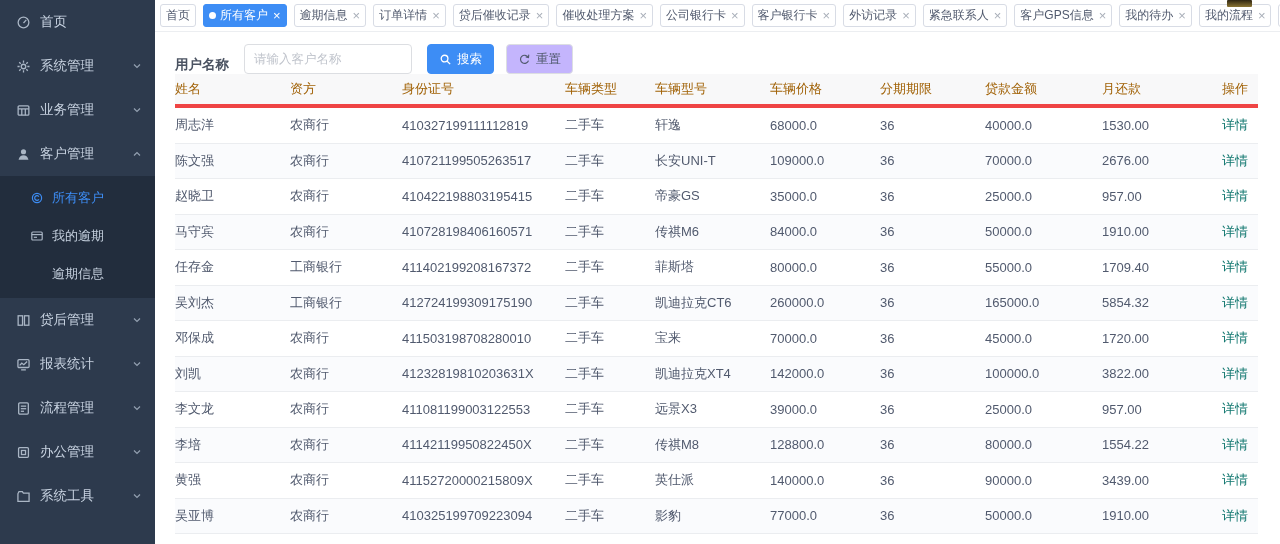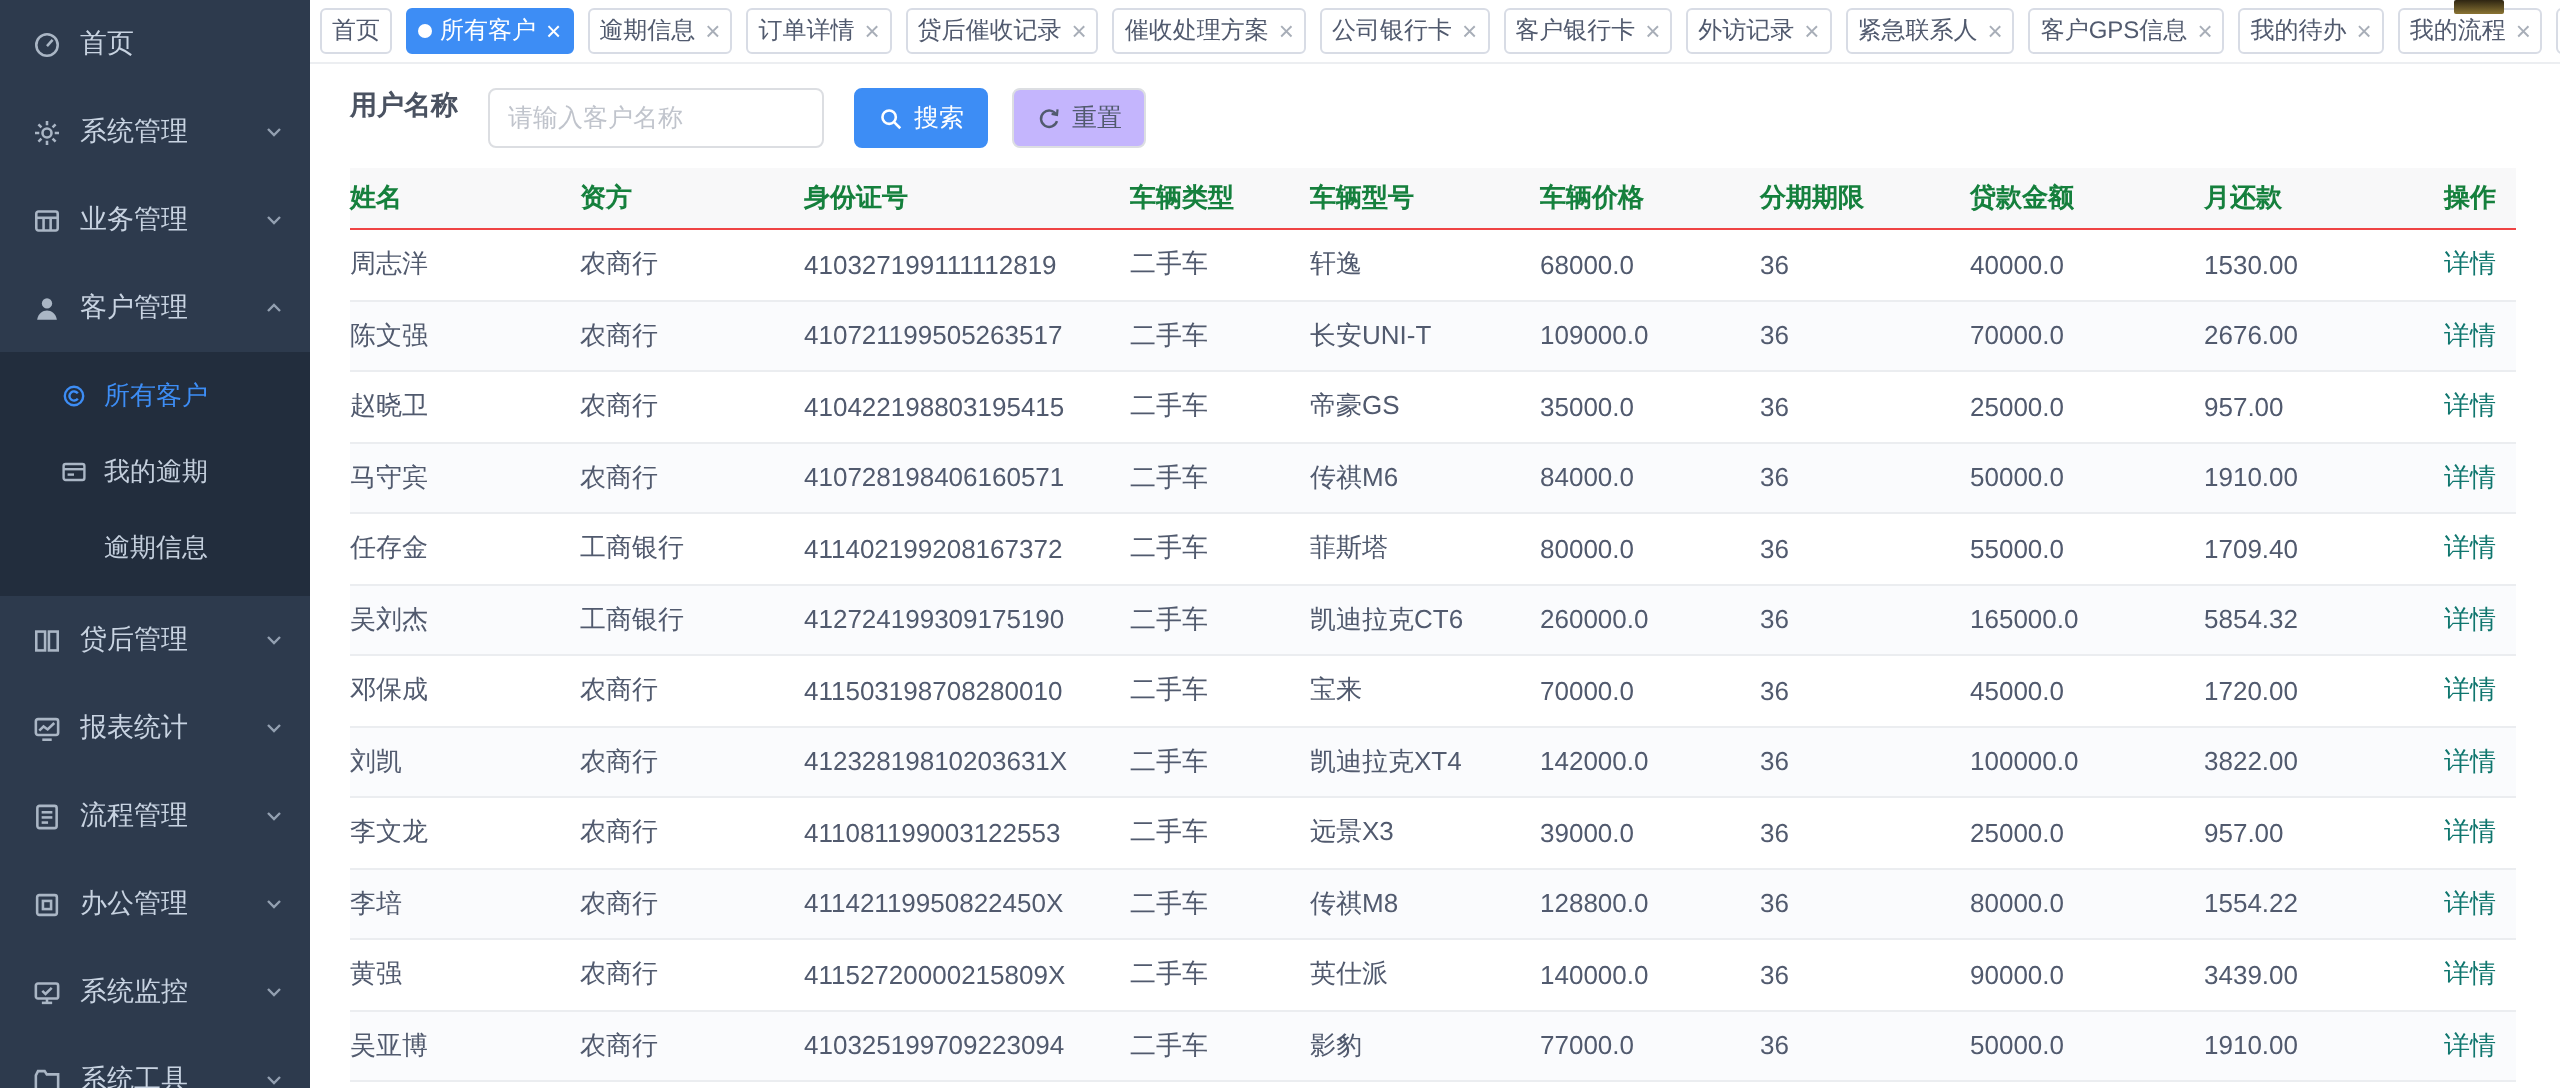--- a/index.html
+++ b/index.html
@@ -30,33 +30,33 @@
     padding:0 5px;border:1px solid #d8dce5;border-radius:3px;background:#fff;
     color:#515a6e;font-size:12px;cursor:pointer;box-sizing:border-box}
   .tab.active{background:#3d8df5;border-color:#3d8df5;color:#fff}
   .dot{width:7px;height:7px;border-radius:50%;background:#fff;flex:0 0 auto}
   .close{font-size:13px;line-height:1;color:#a8aeb8;margin-left:1px}
   .tab.active .close{color:#fff}
   .avatar-fragment{position:absolute;top:0;right:28px;width:25px;height:7px;
     background:linear-gradient(#2e2512,#8a7433);border-radius:1px;z-index:5}
   
   .content{flex:1;padding:12px 22px 0 20px;overflow:hidden}
-  .filter{display:flex;align-items:flex-start;height:30px;margin-bottom:10px}
+  .filter{display:flex;align-items:flex-end;height:30px;margin-bottom:0}
   .filter-label{font-weight:700;color:#4a5261;font-size:13.5px;margin-right:15px}
   .filter-input{width:168px;height:30px;box-sizing:border-box;border:1px solid #dcdee2;
     border-radius:4px;padding:0 9px;font-size:12.5px;color:#515a6e;outline:none;font-family:inherit}
   .filter-input::placeholder{color:#c0c4cc}
   .btn{height:30px;box-sizing:border-box;display:inline-flex;align-items:center;gap:5px;
     border-radius:4px;font-size:12.5px;cursor:pointer;font-family:inherit}
   .btn-search{margin-left:15px;padding:0 11px;background:#3d8df5;border:1px solid #3d8df5;color:#fff}
   .btn-reset{margin-left:12px;padding:0 11px;background:#c4b5fd;border:1px solid #dcdee2;color:#515a6e}
   
   table{width:100%;border-collapse:collapse;table-layout:fixed;font-size:13px;color:#515a6e}
-  thead th{background:#f8f8f9;height:30px;font-weight:700;text-align:left;padding:0;
-    color:#15803d;border-bottom:1px solid #ef4444;white-space:nowrap}
+  thead th{background:#f8f8f9;height:30px;font-weight:400;text-align:left;padding:0;
+    color:#a16207;border-bottom:4px solid #ef4444;white-space:nowrap}
   tbody td{height:34.5px;padding:0;border-bottom:1px solid #ebedf0;white-space:nowrap;overflow:hidden}
   tbody tr:nth-child(even){background:#fafbfd}
   th:last-child,td:last-child{}
   .detail-link{color:#0f766e;cursor:pointer}
 </style>
 </head>
 <body>
 
 <aside class="sidebar">
   <nav>
@@ -193,36 +193,20 @@
         <span class="s-label">办公管理</span>
         <span class="chev ">
           <svg width="10" height="10" viewBox="0 0 10 10">
             <polyline points="2,3.5 5,6.5 8,3.5" fill="none" stroke="currentColor" stroke-width="1.2"></polyline>
           </svg>
         </span>
       </div>
       <div class="side-item">
         <span class="s-icon">
           <svg width="15" height="15" viewBox="0 0 14 14">
-            <rect x="1.8" y="2.6" width="10.4" height="7" rx="1" fill="none" stroke="currentColor" stroke-width="1.2"></rect>
-            <polyline points="4.8,6 6.3,7.4 9.2,4.6" fill="none" stroke="currentColor" stroke-width="1.2"></polyline>
-            <line x1="7" y1="9.6" x2="7" y2="11.6" fill="none" stroke="currentColor" stroke-width="1.2"></line>
-            <line x1="4.6" y1="11.6" x2="9.4" y2="11.6" fill="none" stroke="currentColor" stroke-width="1.2"></line>
-          </svg>
-        </span>
-        <span class="s-label">系统监控</span>
-        <span class="chev ">
-          <svg width="10" height="10" viewBox="0 0 10 10">
-            <polyline points="2,3.5 5,6.5 8,3.5" fill="none" stroke="currentColor" stroke-width="1.2"></polyline>
-          </svg>
-        </span>
-      </div>
-      <div class="side-item">
-        <span class="s-icon">
-          <svg width="15" height="15" viewBox="0 0 14 14">
             <path d="M1.8 4.4l1-2h3.1l1 1.5h5.3v7.7H1.8z" fill="none" stroke="currentColor" stroke-width="1.2"></path>
           </svg>
         </span>
         <span class="s-label">系统工具</span>
         <span class="chev ">
           <svg width="10" height="10" viewBox="0 0 10 10">
             <polyline points="2,3.5 5,6.5 8,3.5" fill="none" stroke="currentColor" stroke-width="1.2"></polyline>
           </svg>
         </span>
       </div>

